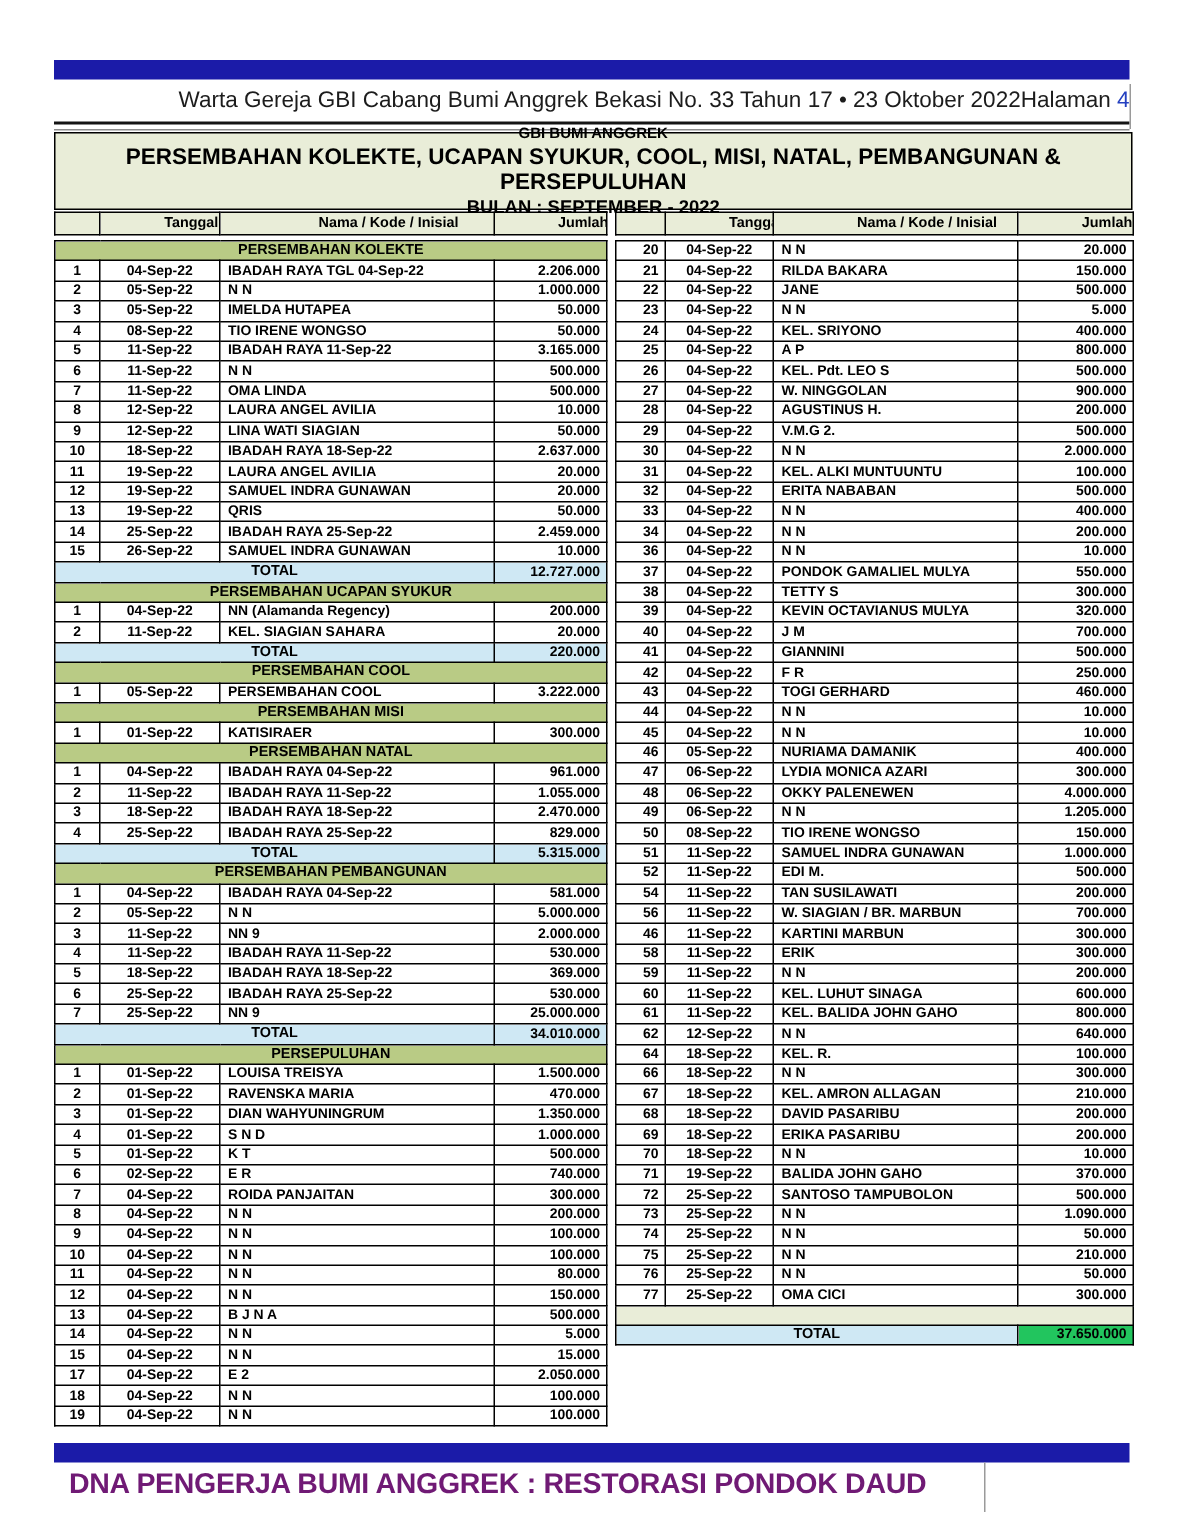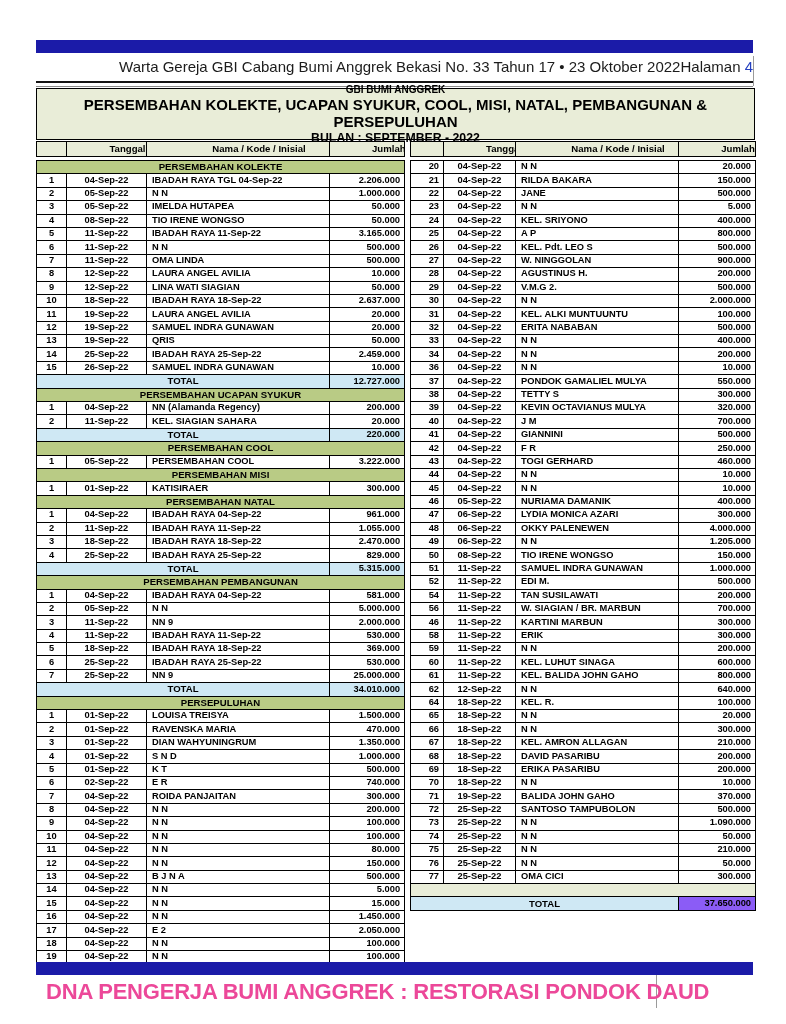--- a/index.html
+++ b/index.html
@@ -41,21 +41,21 @@
   td.date { text-align:center; }
   td.name { text-align:left;  padding-left:5px; }
   td.amt  { text-align:right; padding-right:4px; }
   .tblwrap.right td.no { text-align:right; padding-right:4px; }
   td.section { text-align:center; font-size:9.6px; }
   td.totlbl  { text-align:center; font-size:9.6px; }
 
   .bottombar { position:absolute; left:36px; top:962px; width:717px; height:13px; }
   .footerline {
     position:absolute; left:46px; top:979px; width:700px;
-    font-size:22px; font-weight:bold; letter-spacing:-0.2px; color:#ec4899;
+    font-size:19px; font-weight:bold; letter-spacing:-0.2px; color:#701a75;
   }
   .vline-top { position:absolute; left:753px; top:56px;  width:1px; height:30px; background:#9a9a9a; }
   .vline-bot { position:absolute; left:656px; top:975px; width:1px; height:33px; background:#9a9a9a; }
 </style>
 </head>
 <body>
 
 <div class="page">
 
   <div class="topbar" style="background: rgb(27, 27, 168);"></div>
@@ -401,26 +401,20 @@
               <td class="name">N N</td>
               <td class="amt">5.000</td>
             </tr>
             <tr>
               <td class="no">15</td>
               <td class="date">04-Sep-22</td>
               <td class="name">N N</td>
               <td class="amt">15.000</td>
             </tr>
             <tr>
-              <td class="no">16</td>
-              <td class="date">04-Sep-22</td>
-              <td class="name">N N</td>
-              <td class="amt">1.450.000</td>
-            </tr>
-            <tr>
               <td class="no">17</td>
               <td class="date">04-Sep-22</td>
               <td class="name">E 2</td>
               <td class="amt">2.050.000</td>
             </tr>
             <tr>
               <td class="no">18</td>
               <td class="date">04-Sep-22</td>
               <td class="name">N N</td>
               <td class="amt">100.000</td>
@@ -700,26 +694,20 @@
               <td class="name">N N</td>
               <td class="amt">640.000</td>
             </tr>
             <tr>
               <td class="no">64</td>
               <td class="date">18-Sep-22</td>
               <td class="name">KEL. R.</td>
               <td class="amt">100.000</td>
             </tr>
             <tr>
-              <td class="no">65</td>
-              <td class="date">18-Sep-22</td>
-              <td class="name">N N</td>
-              <td class="amt">20.000</td>
-            </tr>
-            <tr>
               <td class="no">66</td>
               <td class="date">18-Sep-22</td>
               <td class="name">N N</td>
               <td class="amt">300.000</td>
             </tr>
             <tr>
               <td class="no">67</td>
               <td class="date">18-Sep-22</td>
               <td class="name">KEL. AMRON ALLAGAN</td>
               <td class="amt">210.000</td>
@@ -782,21 +770,21 @@
               <td class="no">77</td>
               <td class="date">25-Sep-22</td>
               <td class="name">OMA CICI</td>
               <td class="amt">300.000</td>
             </tr>
             <tr>
               <td colspan="4" style="background: rgb(233, 237, 216);"></td>
             </tr>
             <tr>
               <td class="totlbl" colspan="3" style="background: rgb(207, 232, 244);">TOTAL</td>
-              <td class="amt" style="background: #8b5cf6; margin-top: 12px;">37.650.000</td>
+              <td class="amt" style="background: #22c55e; margin-top: 12px;">37.650.000</td>
             </tr>
           </tbody>
       </table>
     </div>
   </div>
 
   <div class="bottombar" style="background: rgb(27, 27, 168);"></div>
   <div class="vline-bot"></div>
   <div class="footerline">DNA PENGERJA BUMI ANGGREK : RESTORASI PONDOK DAUD</div>
 

